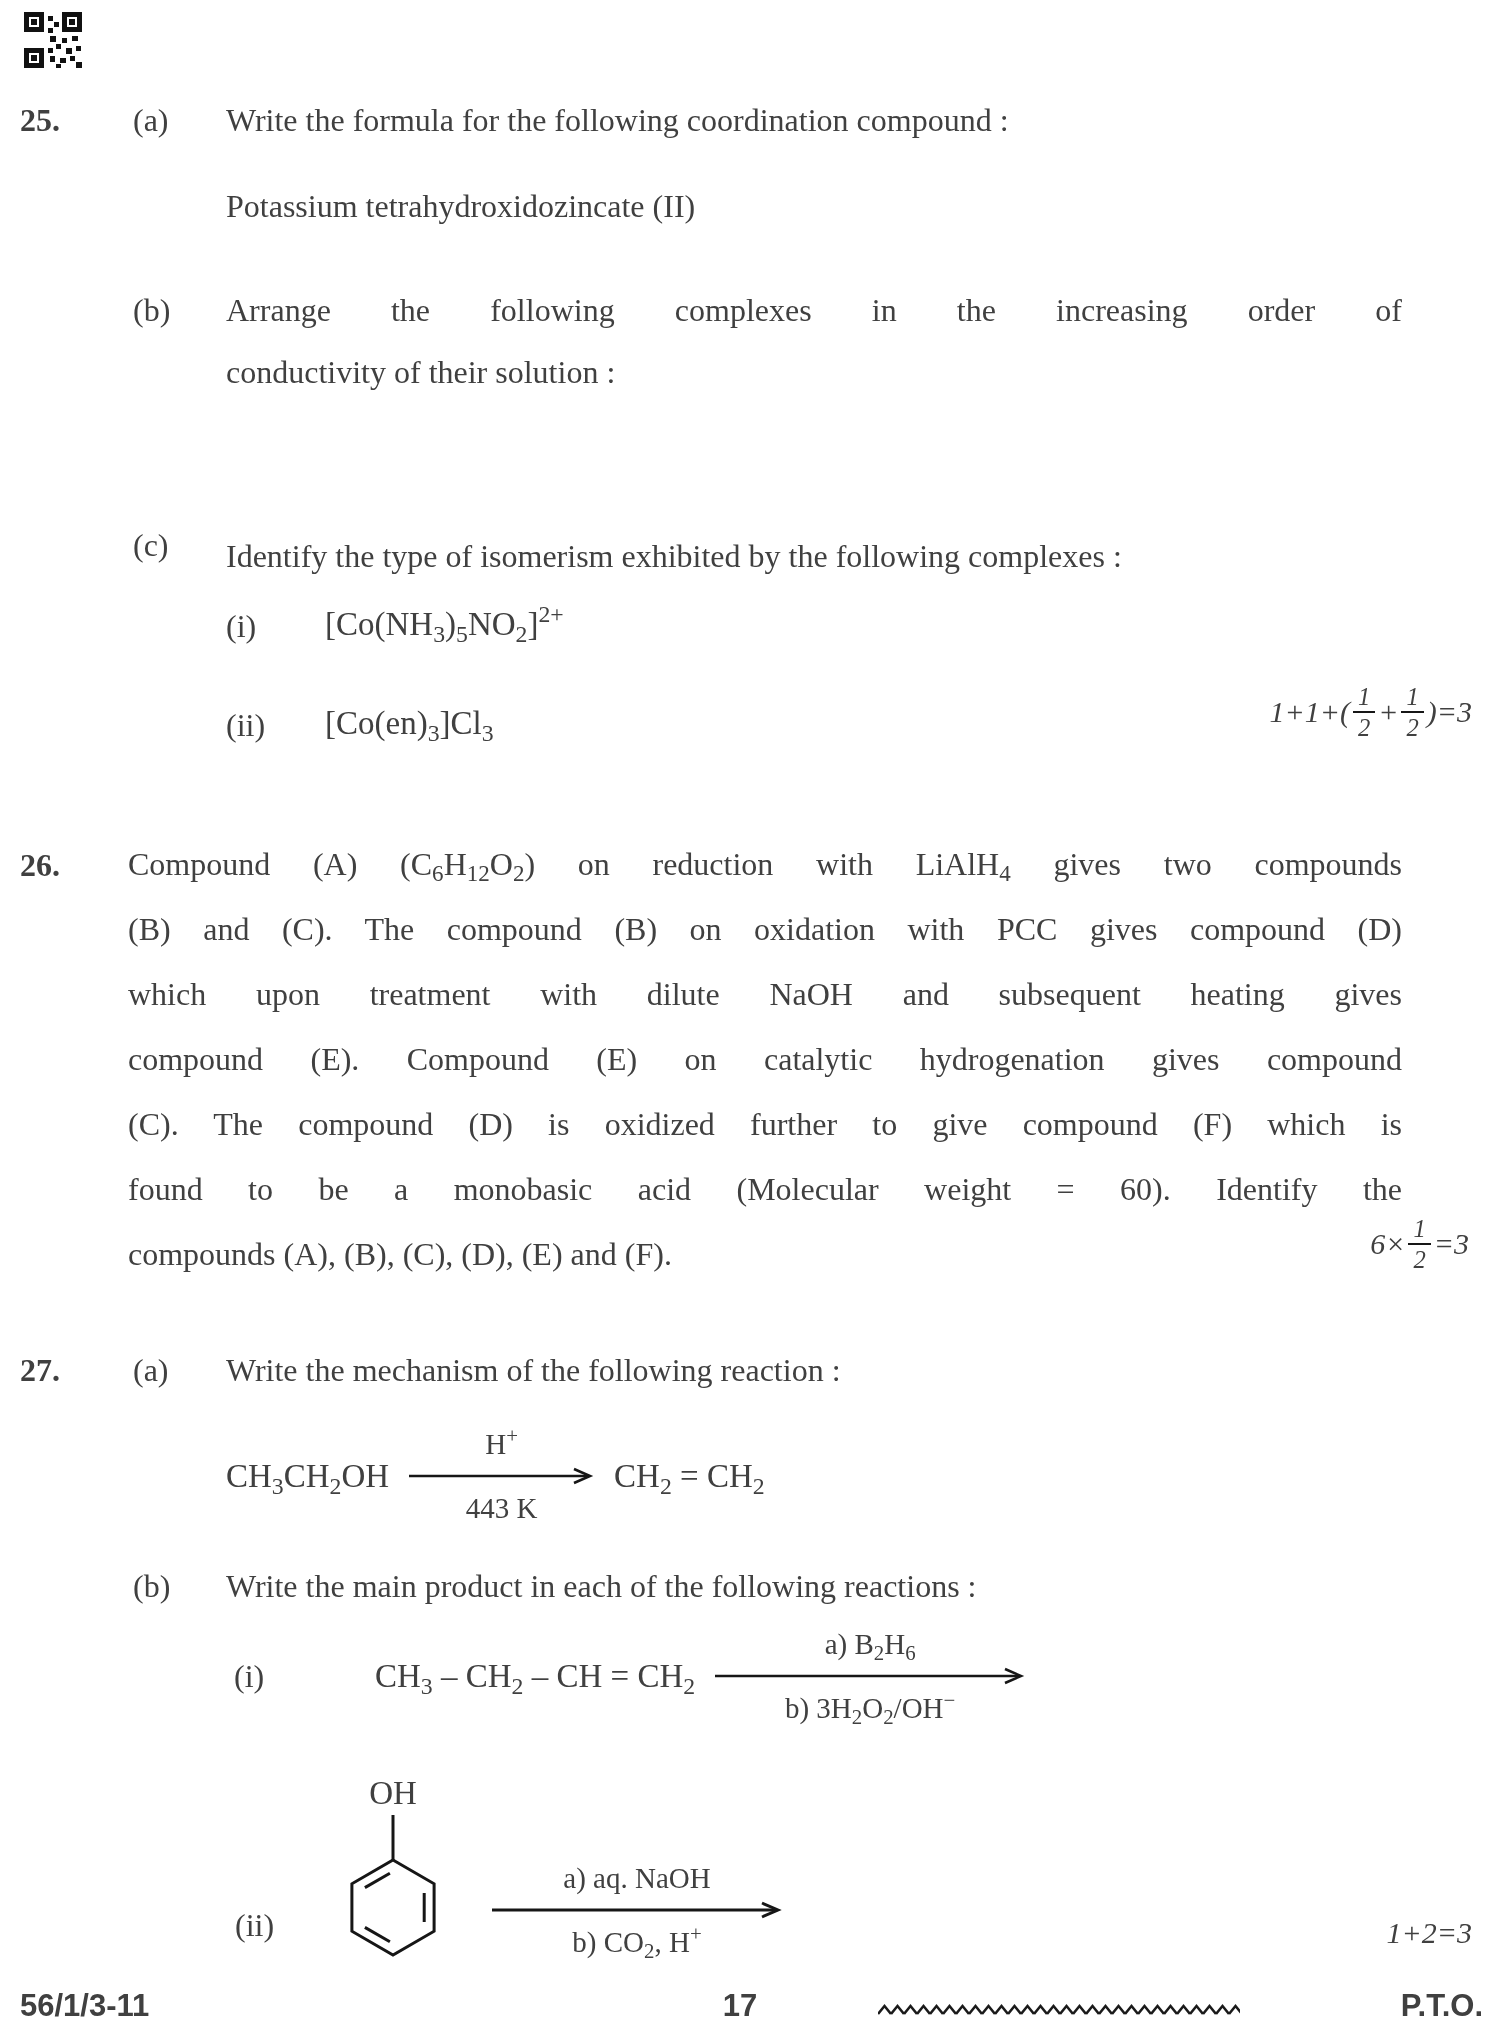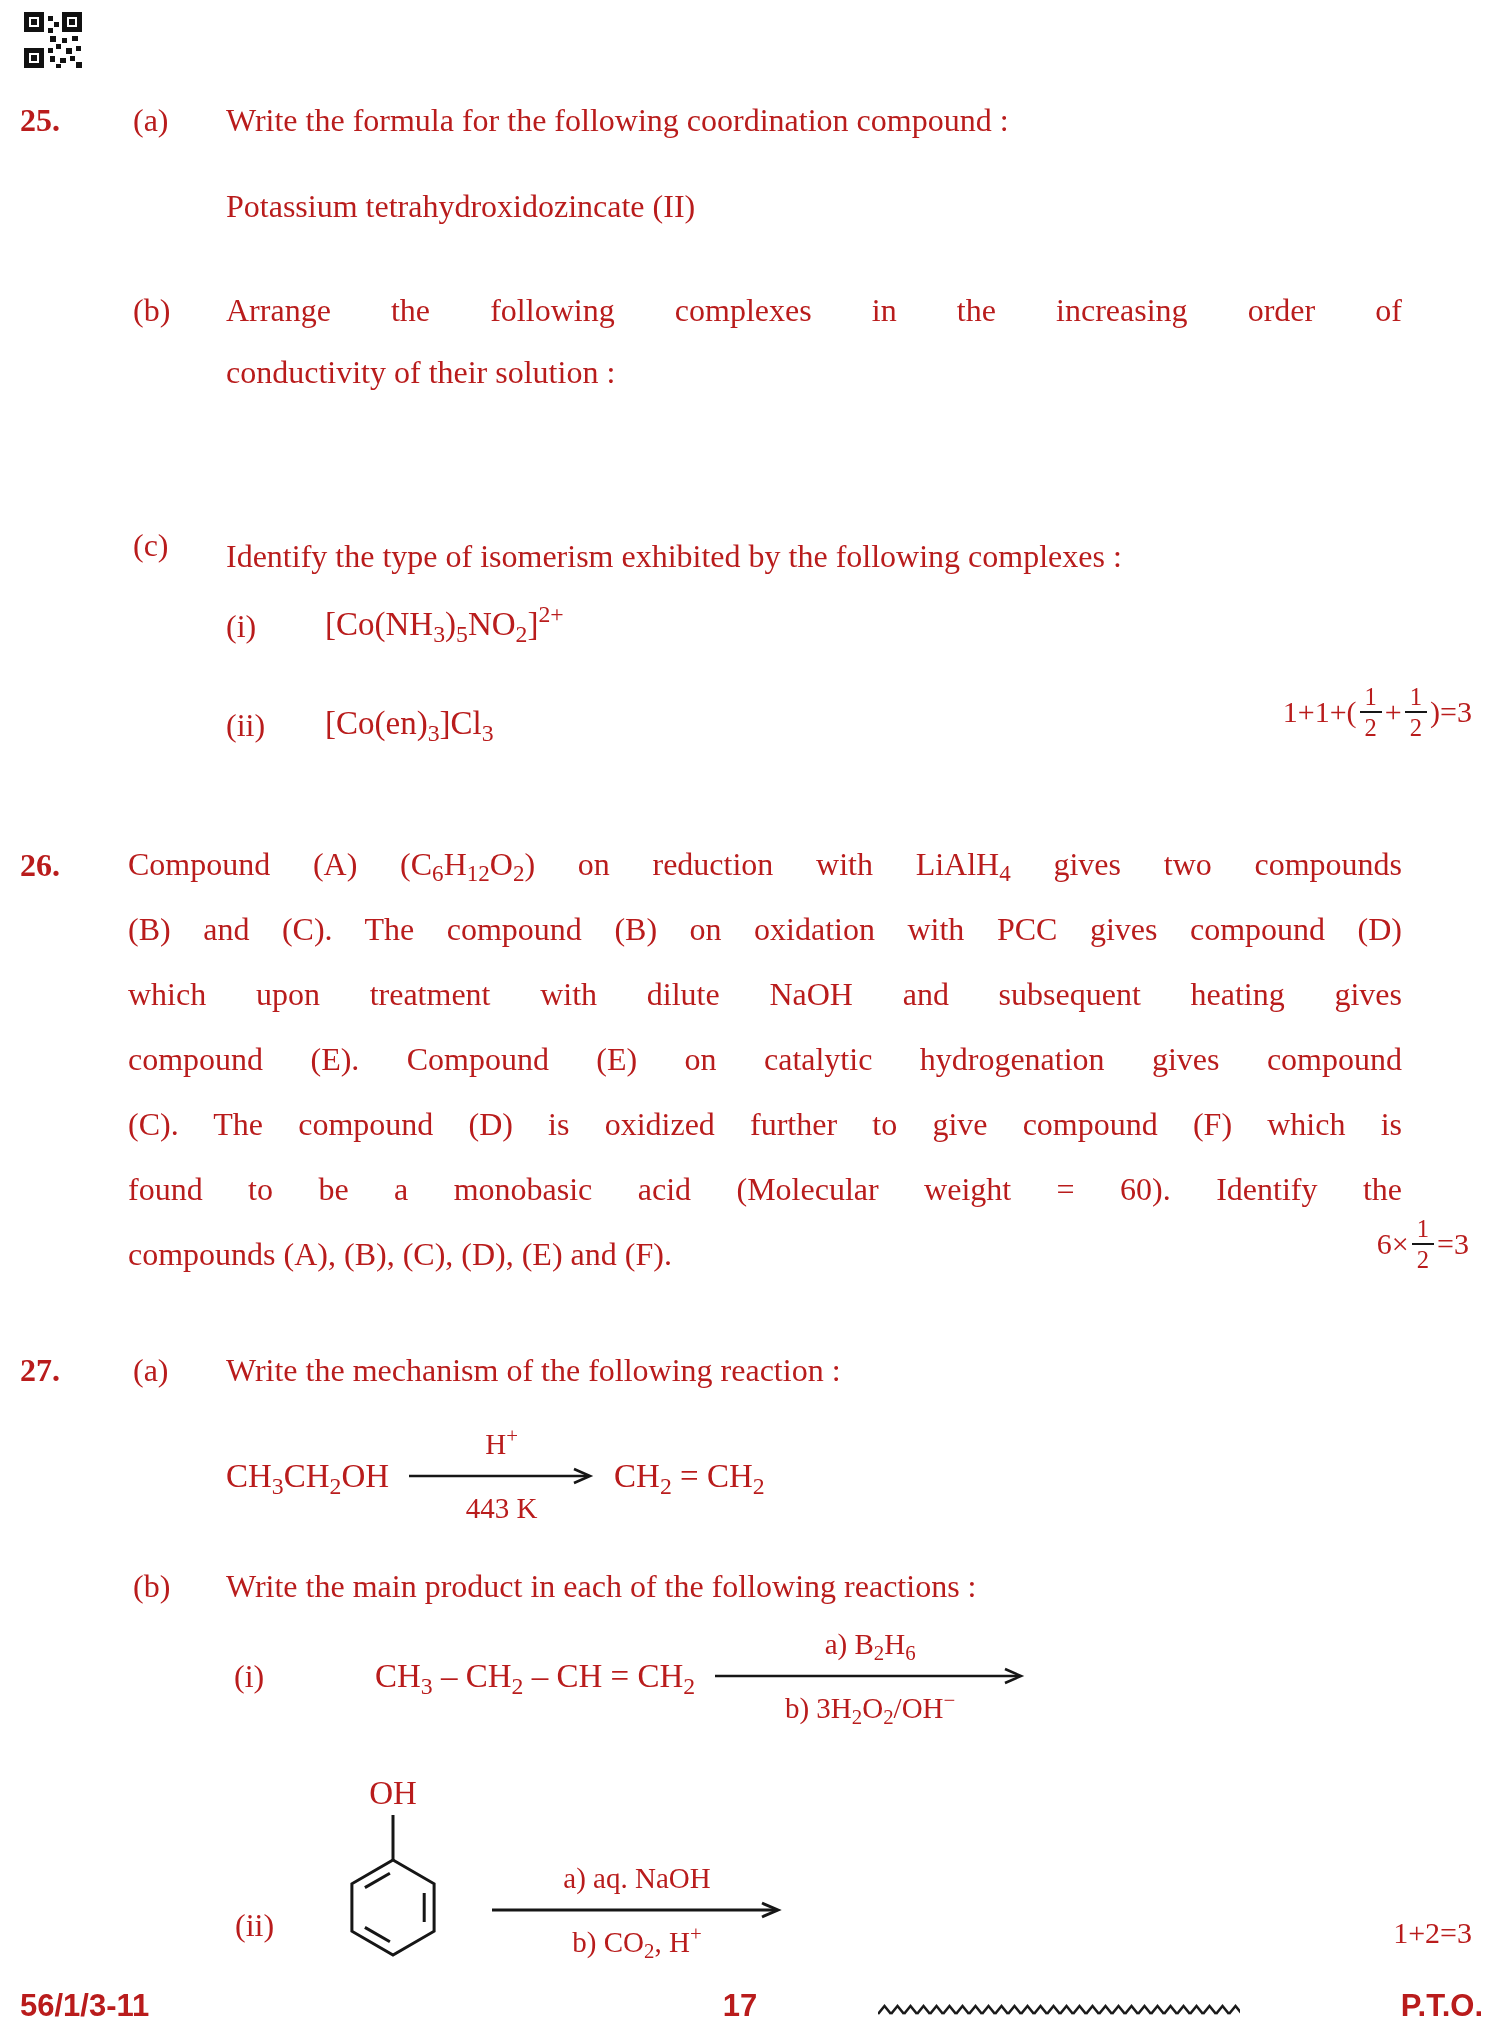--- a/index.html
+++ b/index.html
@@ -1,29 +1,29 @@
 <!DOCTYPE html>
 <html><head>
 <meta charset="utf-8">
 <style>
   html,body{margin:0;padding:0;background:#e8e8e8;}
   .page{position:relative;width:1505px;height:2034px;background:#ffffff;overflow:hidden;
-        font-family:"Liberation Serif","DejaVu Serif",serif;color:#b91c1c;}
+        font-family:"Liberation Serif","DejaVu Serif",serif;color:#404040;}
   .abs{position:absolute;}
   .t{font-size:32px;line-height:1.3;white-space:nowrap;}
   .wrap{white-space:normal;}
   .qnum{font-weight:bold;}
   .just{text-align:justify;text-align-last:justify;}
   sub{font-size:.72em;vertical-align:baseline;position:relative;top:.28em;line-height:0;}
   sup{font-size:.72em;vertical-align:baseline;position:relative;top:-.55em;line-height:0;}
   .formula{font-size:33px;}
   .frow{display:flex;gap:28px;}
   .para{width:1274px;}
   .para .pline{line-height:65px;height:65px;overflow:visible;font-size:32px;}
-  .marks{font-size:30px;display:flex;align-items:center;gap:3px;white-space:nowrap;}
+  .marks{font-style:italic;font-size:30px;display:flex;align-items:center;gap:3px;white-space:nowrap;}
   .frac{display:inline-flex;flex-direction:column;align-items:center;line-height:1.05;font-size:.82em;}
   .fnum{padding:0 5px 1px;border-bottom:2.4px solid #161616;}
   .fden{padding-top:2px;}
   .rxn-row{display:flex;align-items:center;gap:20px;font-size:32px;}
   .rxn-col{display:inline-flex;flex-direction:column;align-items:center;}
   .rxn-col svg{margin:7px 0;}
   .rxn-ab{font-size:29px;line-height:1.12;white-space:nowrap;}
   .ilabel{display:inline-block;width:121px;flex:none;}
   .phenol{display:flex;flex-direction:column;align-items:center;width:110px;}
   .footer-sans{font-family:"Liberation Sans","DejaVu Sans",sans-serif;font-weight:bold;font-size:31px;}

